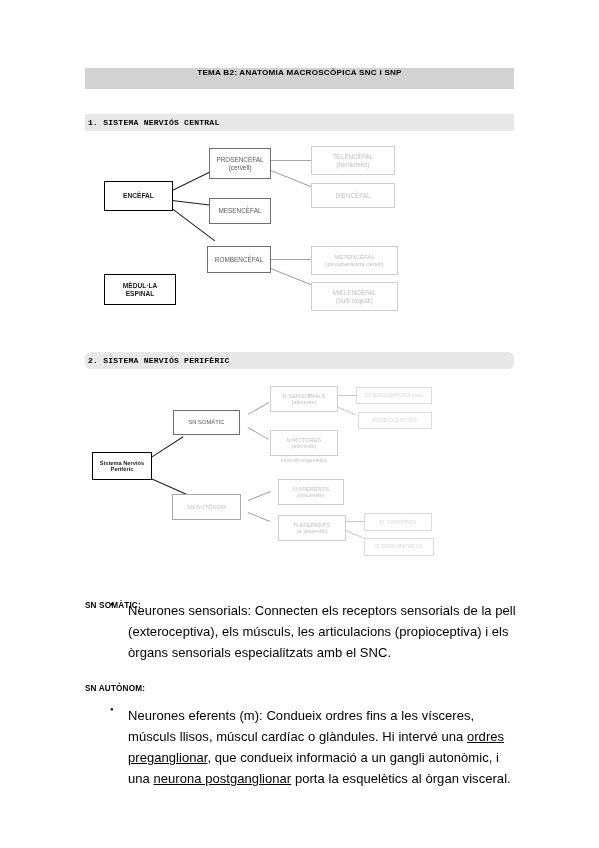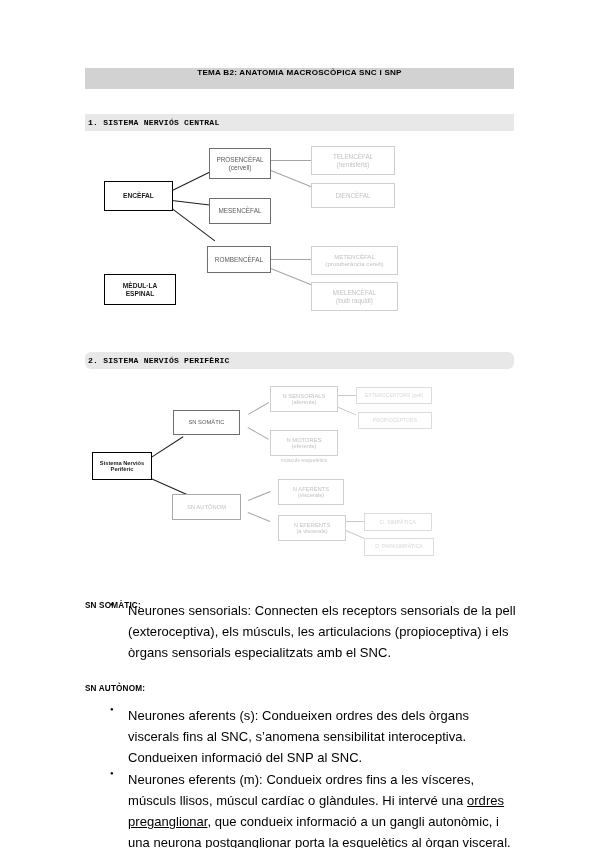--- a/index.html
+++ b/index.html
@@ -233,17 +233,16 @@
 
   <div class="subhead" style="top:601px;">SN SOMÀTIC:</div>
 
   <div class="bullets" style="top:600px;">
     <div class="bullet">Neurones sensorials: Connecten els receptors sensorials de la pell (exteroceptiva), els músculs, les articulacions (propioceptiva) i els òrgans sensorials especialitzats amb el SNC.</div>
   </div>
 
   <div class="subhead" style="top:684px;">SN AUTÒNOM:</div>
 
   <div class="bullets" style="top:705px;">
-    <div class="bullet"><span>Neurones aferents (s): Condueixen ordres des dels òrgans viscerals fins al SNC, s’anomena sensibilitat interoceptiva. Condueixen informació del SNP al SNC.</span></div>
     <div class="bullet"><span>Neurones eferents (m): Condueix ordres fins a les vísceres, músculs llisos, múscul cardíac o glàndules. Hi intervé una </span><span class="u">ordres preganglionar</span><span>, que condueix informació a un gangli autonòmic, i una </span><span class="u">neurona postganglionar</span><span> porta la esquelètics al òrgan visceral.</span></div>
   </div>
 
 </div>
 
 </body></html>

